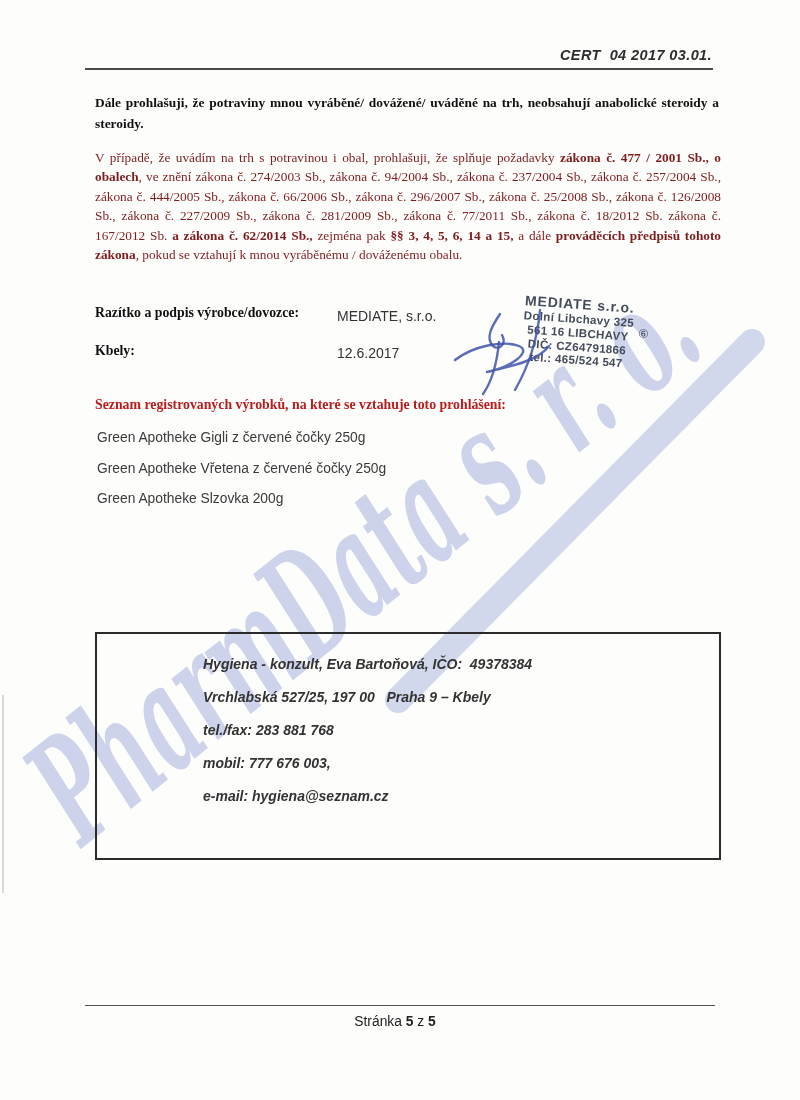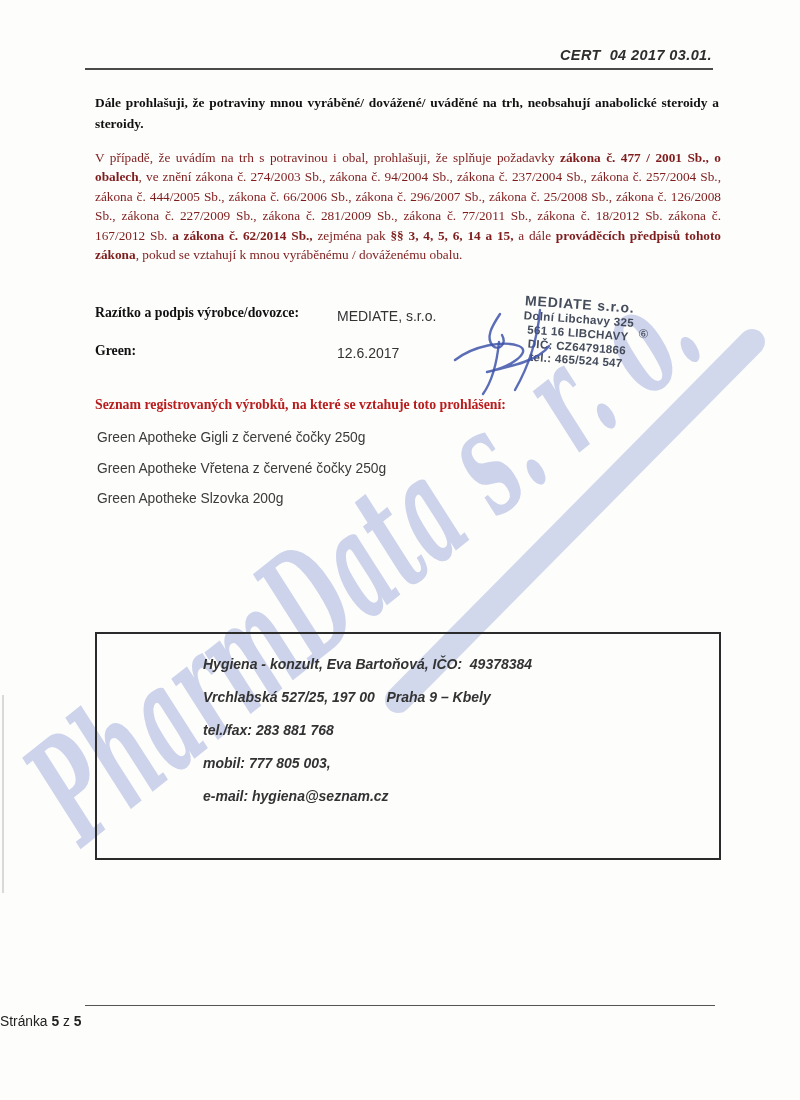--- a/index.html
+++ b/index.html
@@ -47,21 +47,21 @@
   .info-box{left:95px;top:632px;width:626px;height:228px;border:2px solid #2b2b2b;
     box-sizing:border-box;overflow:hidden;font-family:"Liberation Sans",sans-serif;}
   .ib-intro{margin:9px 14px 0 14px;font-style:italic;font-size:13.6px;
     line-height:22px;color:#3d3d3d;}
   .ib-lines{margin:14px 0 0 106px;}
   .ib-line{font-style:italic;font-weight:bold;font-size:14px;line-height:33px;
     color:#333;white-space:pre;}
 
   
   .footer-rule{left:85px;top:1005px;width:630px;border-top:1.5px solid #555;height:0;}
-  .footer-text{left:0;top:1014px;width:790px;
+  .footer-text{left:0;top:1014px;width:790px;text-align:center;
     font-family:"Liberation Sans",sans-serif;font-size:13.8px;color:#222;}
   .footer-text .b{font-weight:bold;}
 
   
   .edge-line{left:2px;top:695px;width:2px;height:198px;background:#c9c9c9;opacity:.7;}
 
   svg{display:block;}
   .wm{left:0;top:0;z-index:1;}
   .sig{left:443px;top:300px;z-index:3;}
   .sig path{fill:none;stroke-width:2.4;stroke-linecap:round;stroke-linejoin:round;opacity:.85;}
@@ -80,21 +80,21 @@
 
   <div class="abs z2 header-code">CERT  04 2017 03.01.</div>
   <div class="abs z2 header-rule"></div>
 
   <div class="abs z2 decl serif">Dále prohlašuji, že potraviny mnou vyráběné/ dovážené/ uváděné na trh, neobsahují anabolické steroidy a steroidy.</div>
 
   <div class="abs z2 legal serif"><span>V případě, že uvádím na trh s potravinou i obal, prohlašuji, že splňuje požadavky </span><b>zákona č. 477 / 2001 Sb., o obalech</b><span>, ve znění zákona č. 274/2003 Sb., zákona č. 94/2004 Sb., zákona č. 237/2004 Sb., zákona č. 257/2004 Sb., zákona č. 444/2005 Sb., zákona č. 66/2006 Sb., zákona č. 296/2007 Sb., zákona č. 25/2008 Sb., zákona č. 126/2008 Sb., zákona č. 227/2009 Sb., zákona č. 281/2009 Sb., zákona č. 77/2011 Sb., zákona č. 18/2012 Sb. zákona č. 167/2012 Sb. </span><b>a zákona č. 62/2014 Sb.,</b><span> zejména pak </span><b>§§ 3, 4, 5, 6, 14 a 15,</b><span> a dále </span><b>prováděcích předpisů tohoto zákona</b><span>, pokud se vztahují k mnou vyráběnému / dováženému obalu.</span></div>
 
   <div class="abs z2 lbl serif" style="left:95px;top:305px;">Razítko a podpis výrobce/dovozce:</div>
   <div class="abs z2 val" style="left:337px;top:308px;">MEDIATE, s.r.o.</div>
-  <div class="abs z2 lbl serif" style="left:95px;top:343px;">Green:</div>
+  <div class="abs z2 lbl serif" style="left:95px;top:343px;">Kbely:</div>
   <div class="abs z2 val" style="left:337px;top:345px;">12.6.2017</div>
 
   <div class="abs z2 stamp">
     <div class="t">MEDIATE s.r.o.</div>
     <div class="l">Dolní Libchavy 325</div>
     <div class="l">561 16 LIBCHAVY</div>
     <div class="l">DIČ: CZ64791866</div>
     <div class="l">tel.: 465/524 547</div>
   </div>
   <div class="abs z2 stamp-mark">⑥</div>
@@ -109,21 +109,21 @@
   <div class="abs z2 prod-head serif">Seznam registrovaných výrobků, na které se vztahuje toto prohlášení:</div>
   <div class="abs z2 prod" style="top:430px;">Green Apotheke Gigli z červené čočky 250g</div>
   <div class="abs z2 prod" style="top:461px;">Green Apotheke Vřetena z červené čočky 250g</div>
   <div class="abs z2 prod" style="top:491px;">Green Apotheke Slzovka 200g</div>
 
   <div class="abs z2 info-box">
     <div class="ib-lines">
       <div class="ib-line">Hygiena - konzult, Eva Bartoňová, IČO:  49378384</div>
       <div class="ib-line">Vrchlabská 527/25, 197 00   Praha 9 – Kbely</div>
       <div class="ib-line">tel./fax: 283 881 768</div>
-      <div class="ib-line">mobil: 777 805 003,</div>
+      <div class="ib-line">mobil: 777 676 003,</div>
       <div class="ib-line">e-mail: hygiena@seznam.cz</div>
     </div>
   </div>
 
   <div class="abs z2 footer-rule"></div>
   <div class="abs z2 footer-text"><span>Stránka </span><span class="b">5</span><span> z </span><span class="b">5</span></div>
 
 </div>
 
 </body></html>

